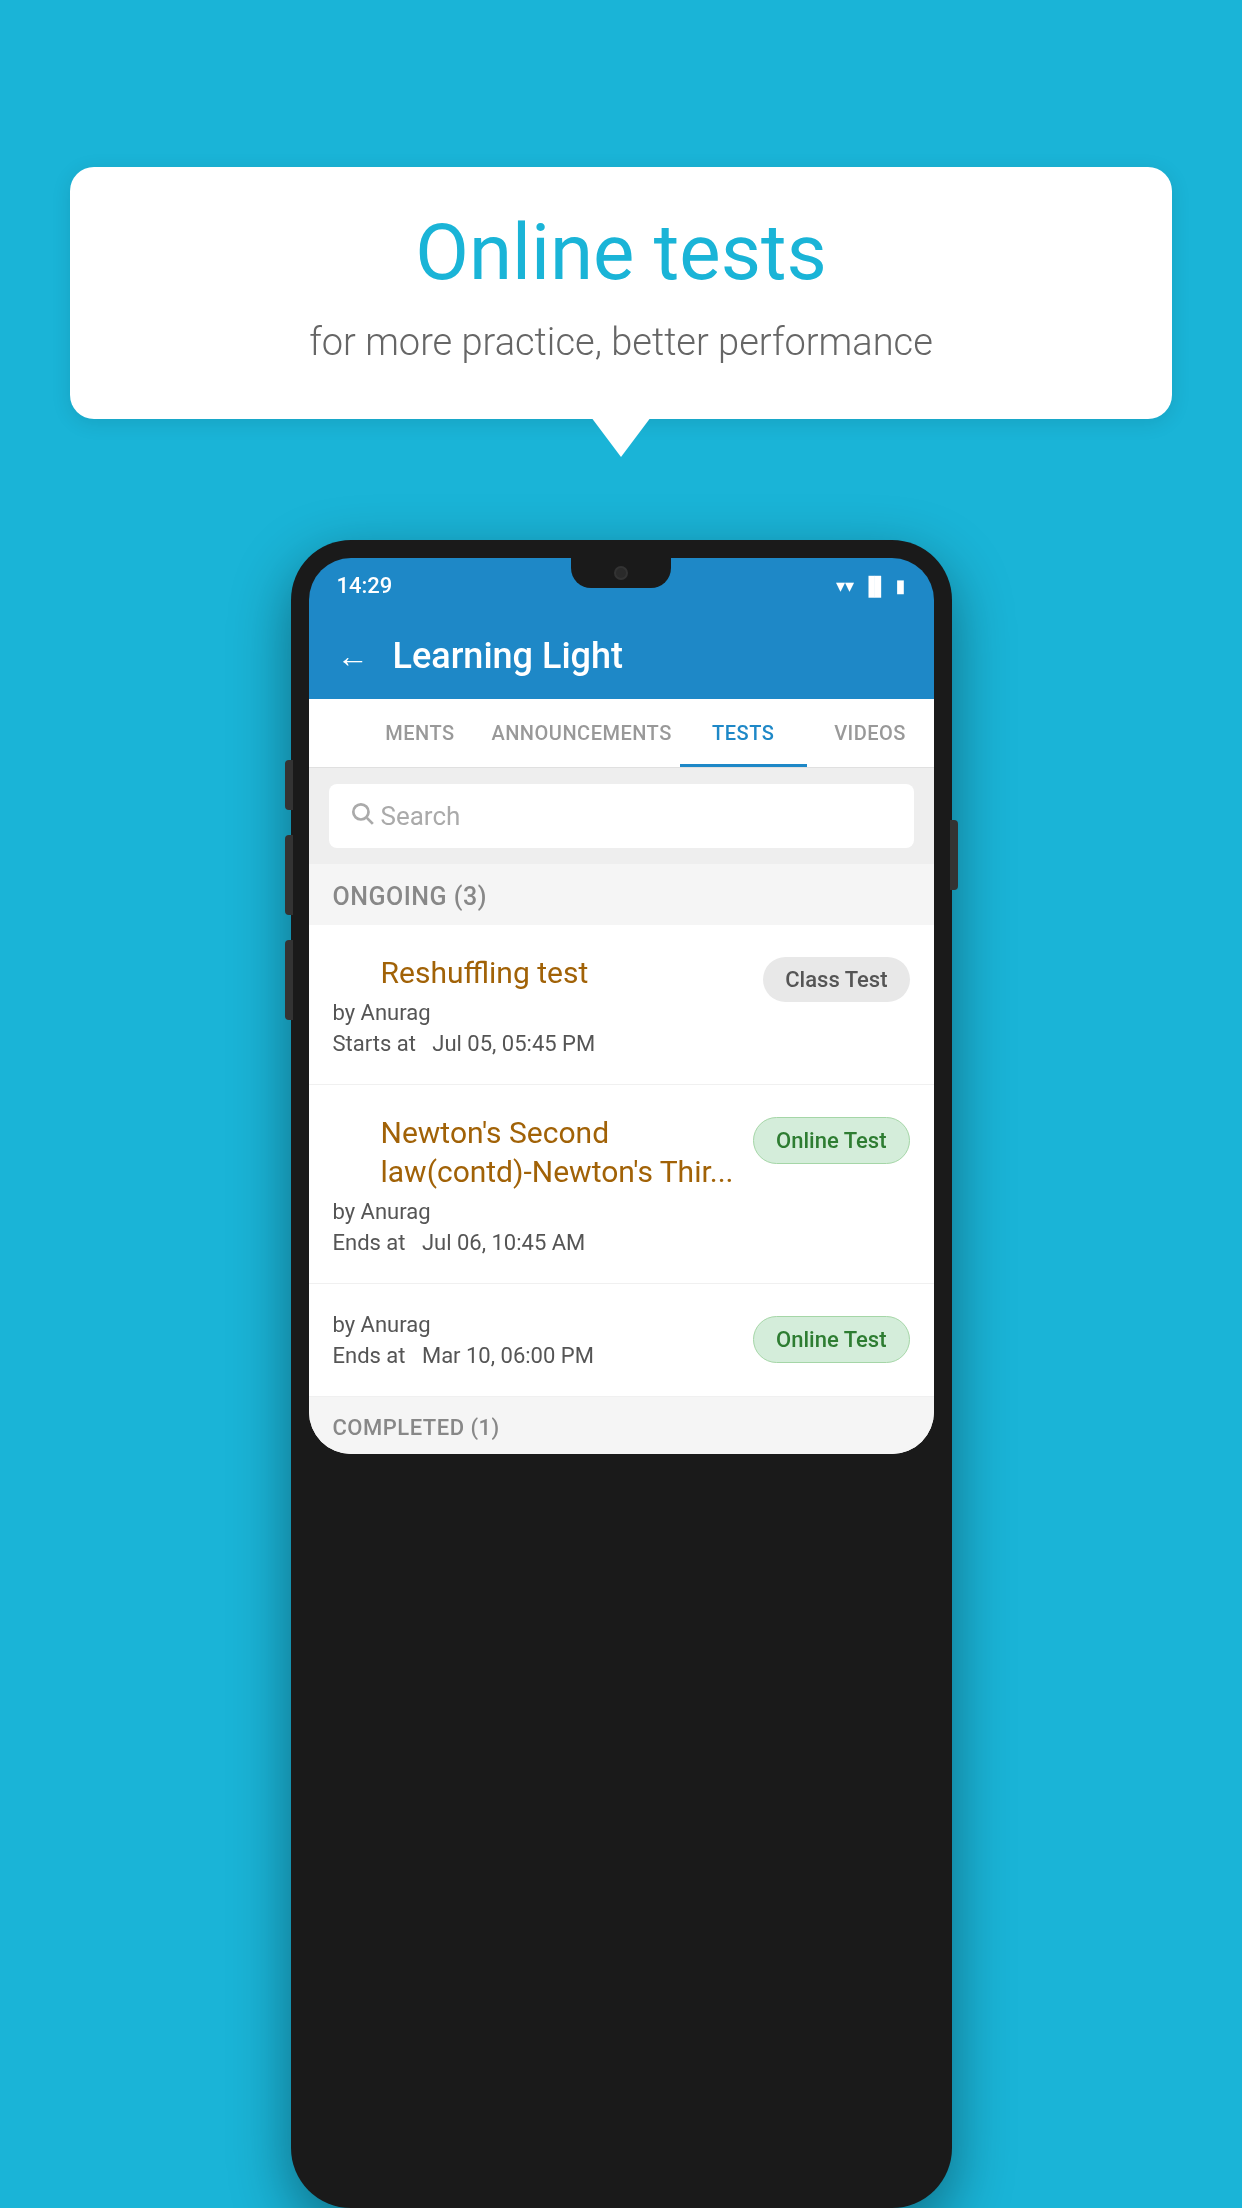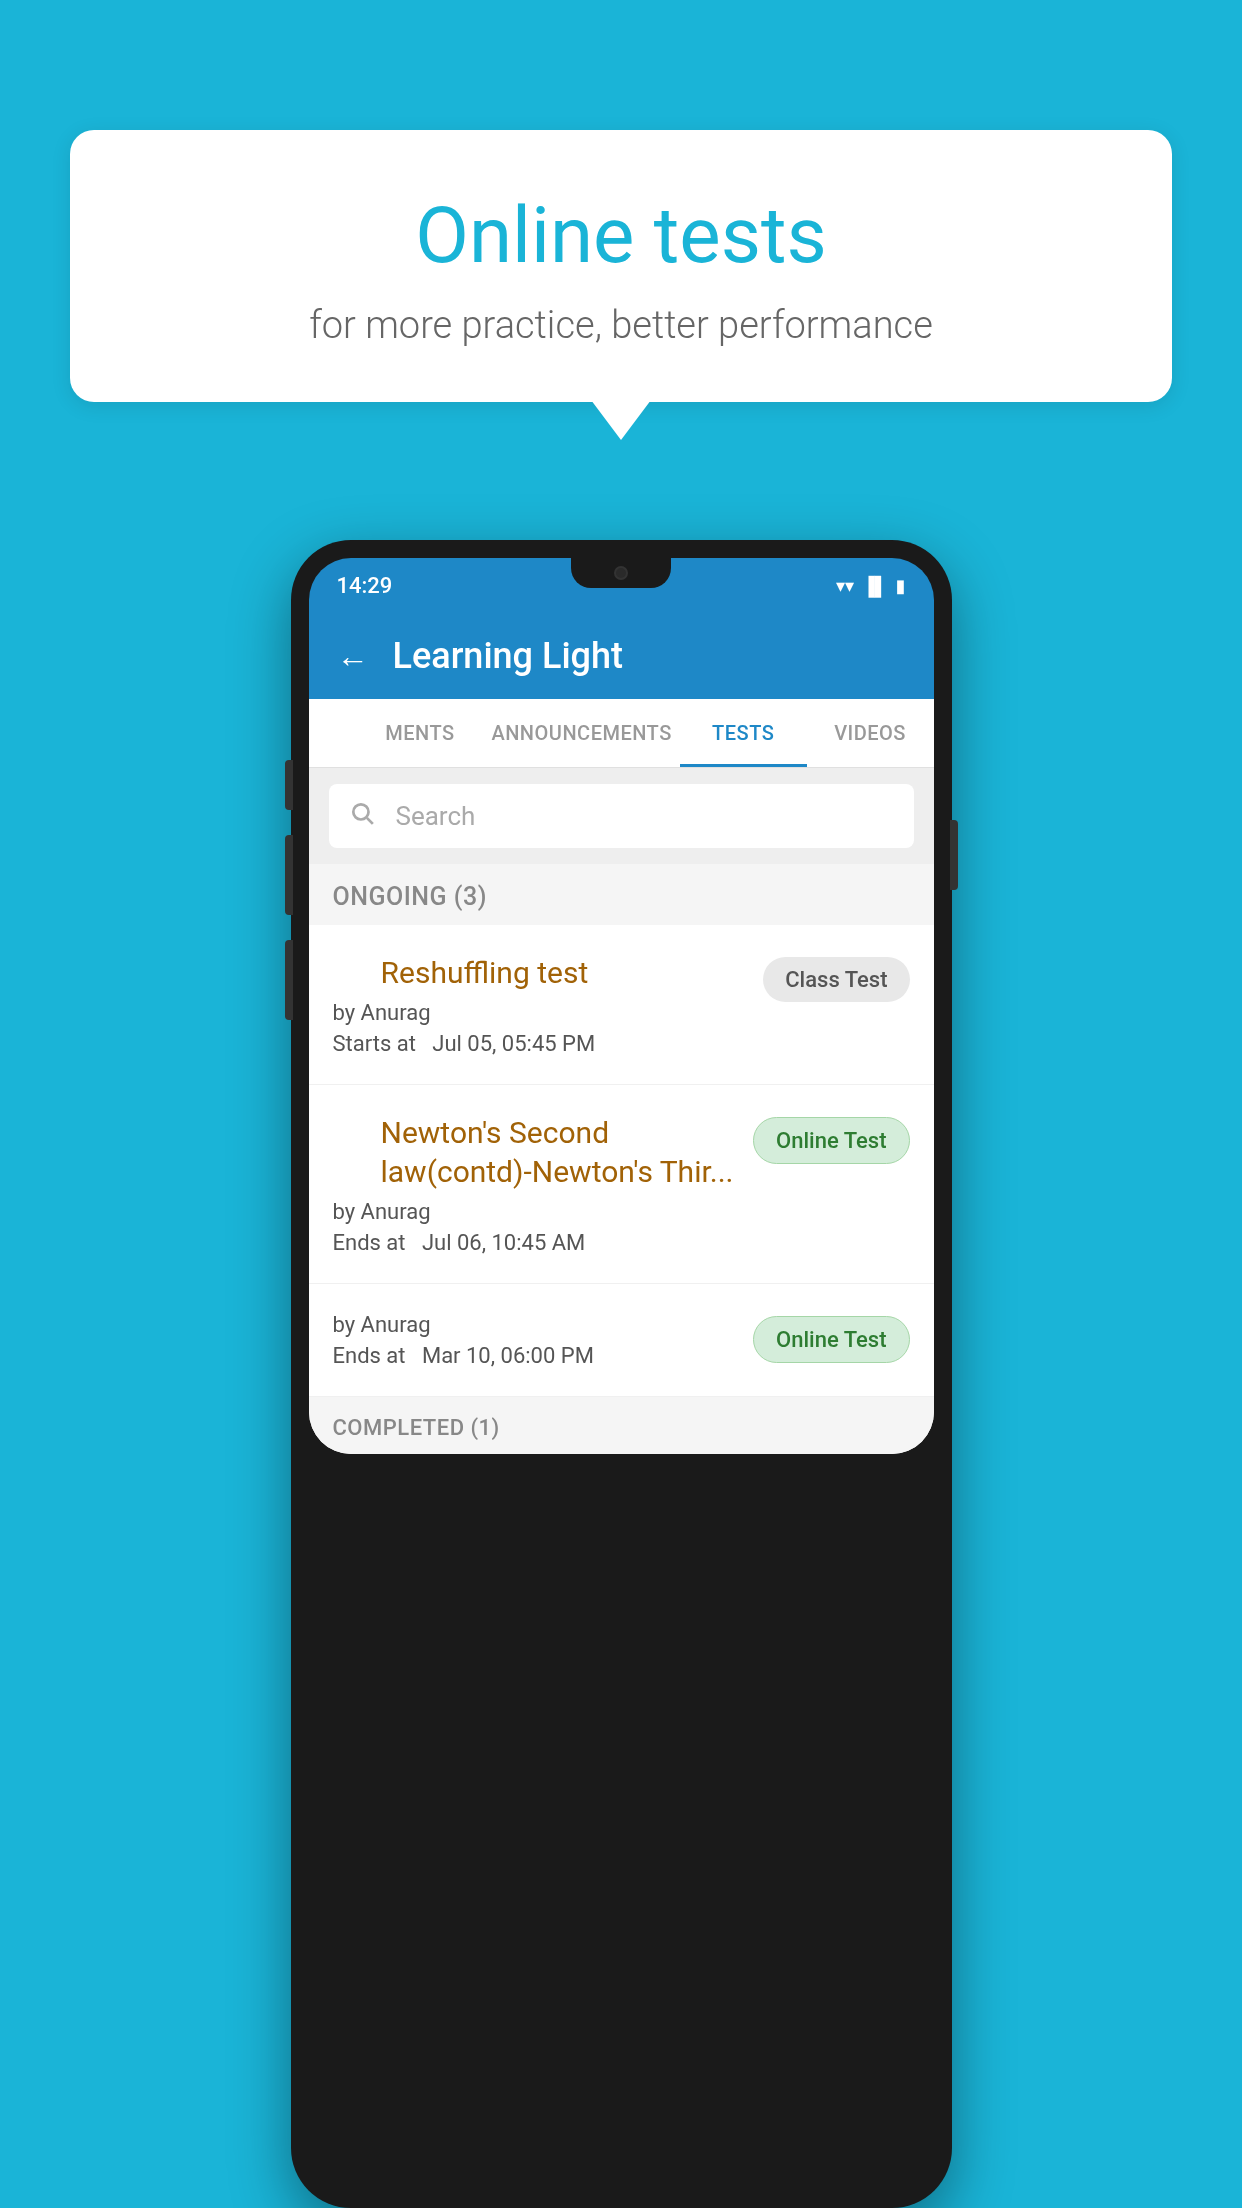--- a/index.html
+++ b/index.html
@@ -19,24 +19,25 @@
       position: absolute;
       top: 130px;
       left: 70px;
       right: 70px;
       z-index: 10;
     }
 
     .speech-bubble {
       background: white;
       border-radius: 24px;
-      padding: 60px 50px 55px;
+      padding: 40px 50px 55px;
       text-align: center;
       position: relative;
       box-shadow: 0 4px 20px rgba(0,0,0,0.1);
+      margin-top: 37px;
     }
 
     .speech-bubble::after {
       content: '';
       position: absolute;
       bottom: -38px;
       left: 50%;
       transform: translateX(-50%);
       width: 0;
       height: 0;
@@ -200,21 +201,21 @@
       background: #eeeeee;
       padding: 16px 20px;
     }
 
     .search-bar {
       background: white;
       border-radius: 8px;
       padding: 16px 20px;
       display: flex;
       align-items: center;
-      gap: 21px;
+      gap: 6px;
     }
 
     .search-icon-svg {
       color: #aaa;
       font-size: 26px;
     }
 
     .search-text {
       font-size: 26px;
       color: #aaa;

